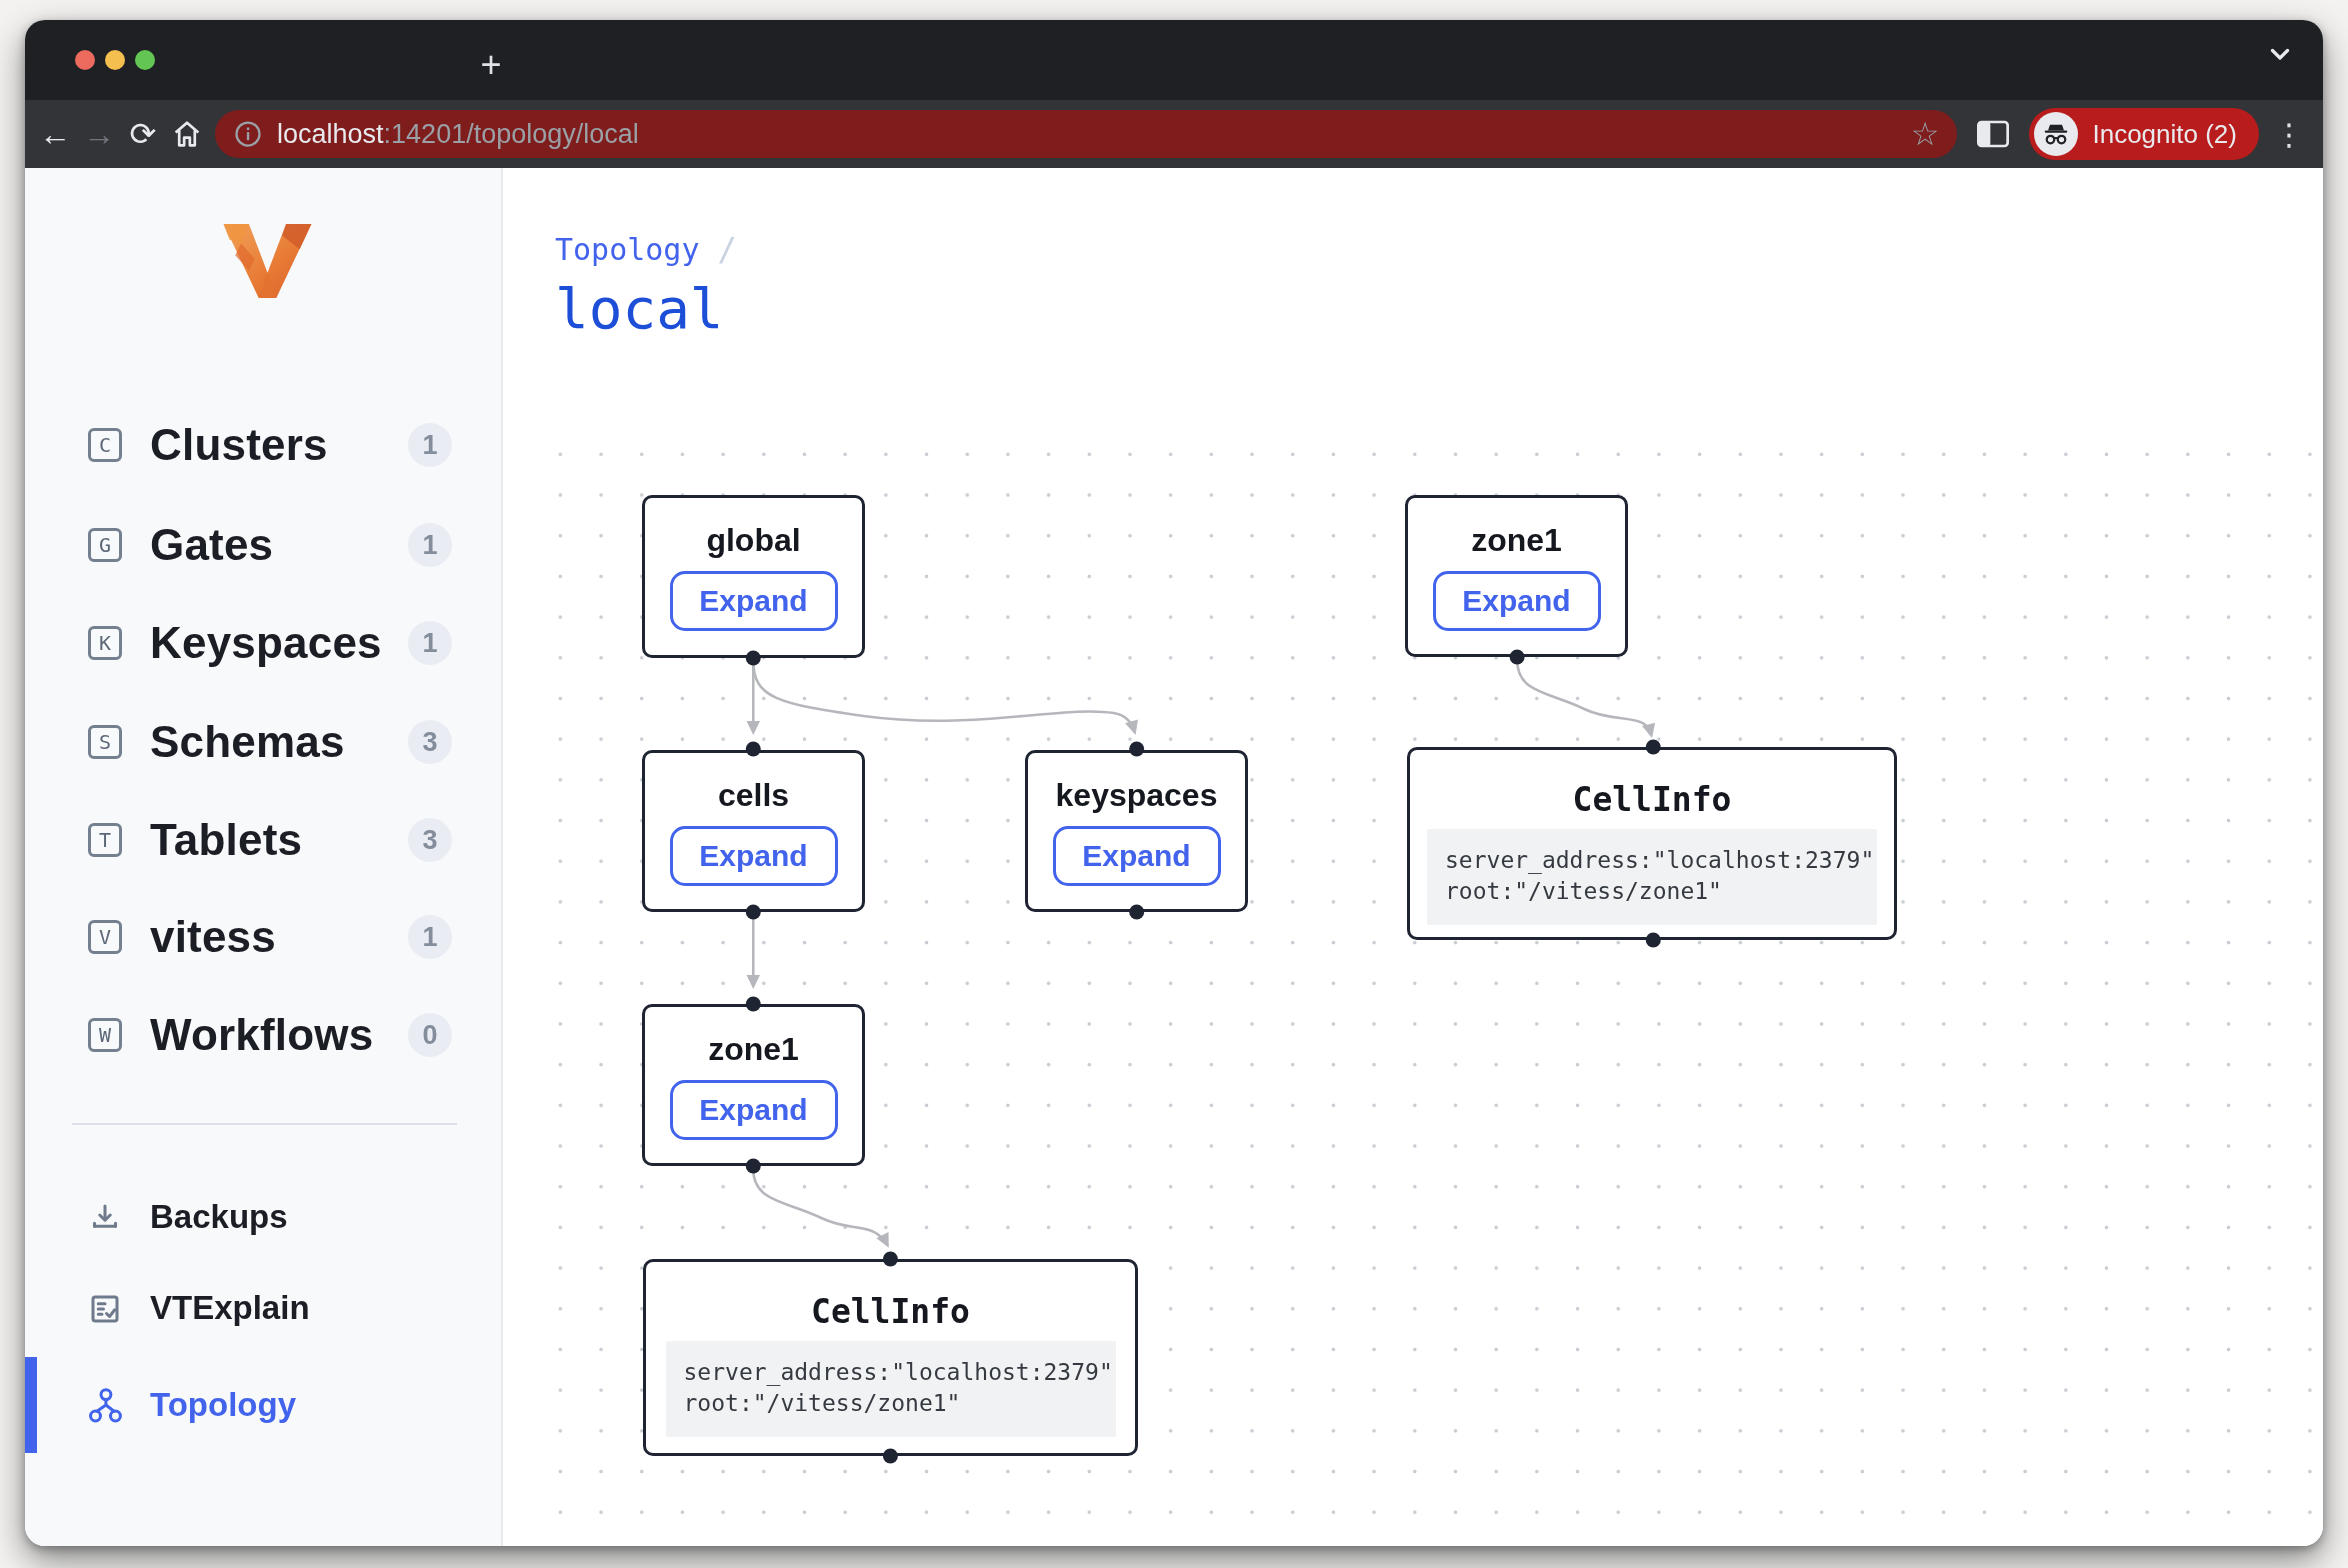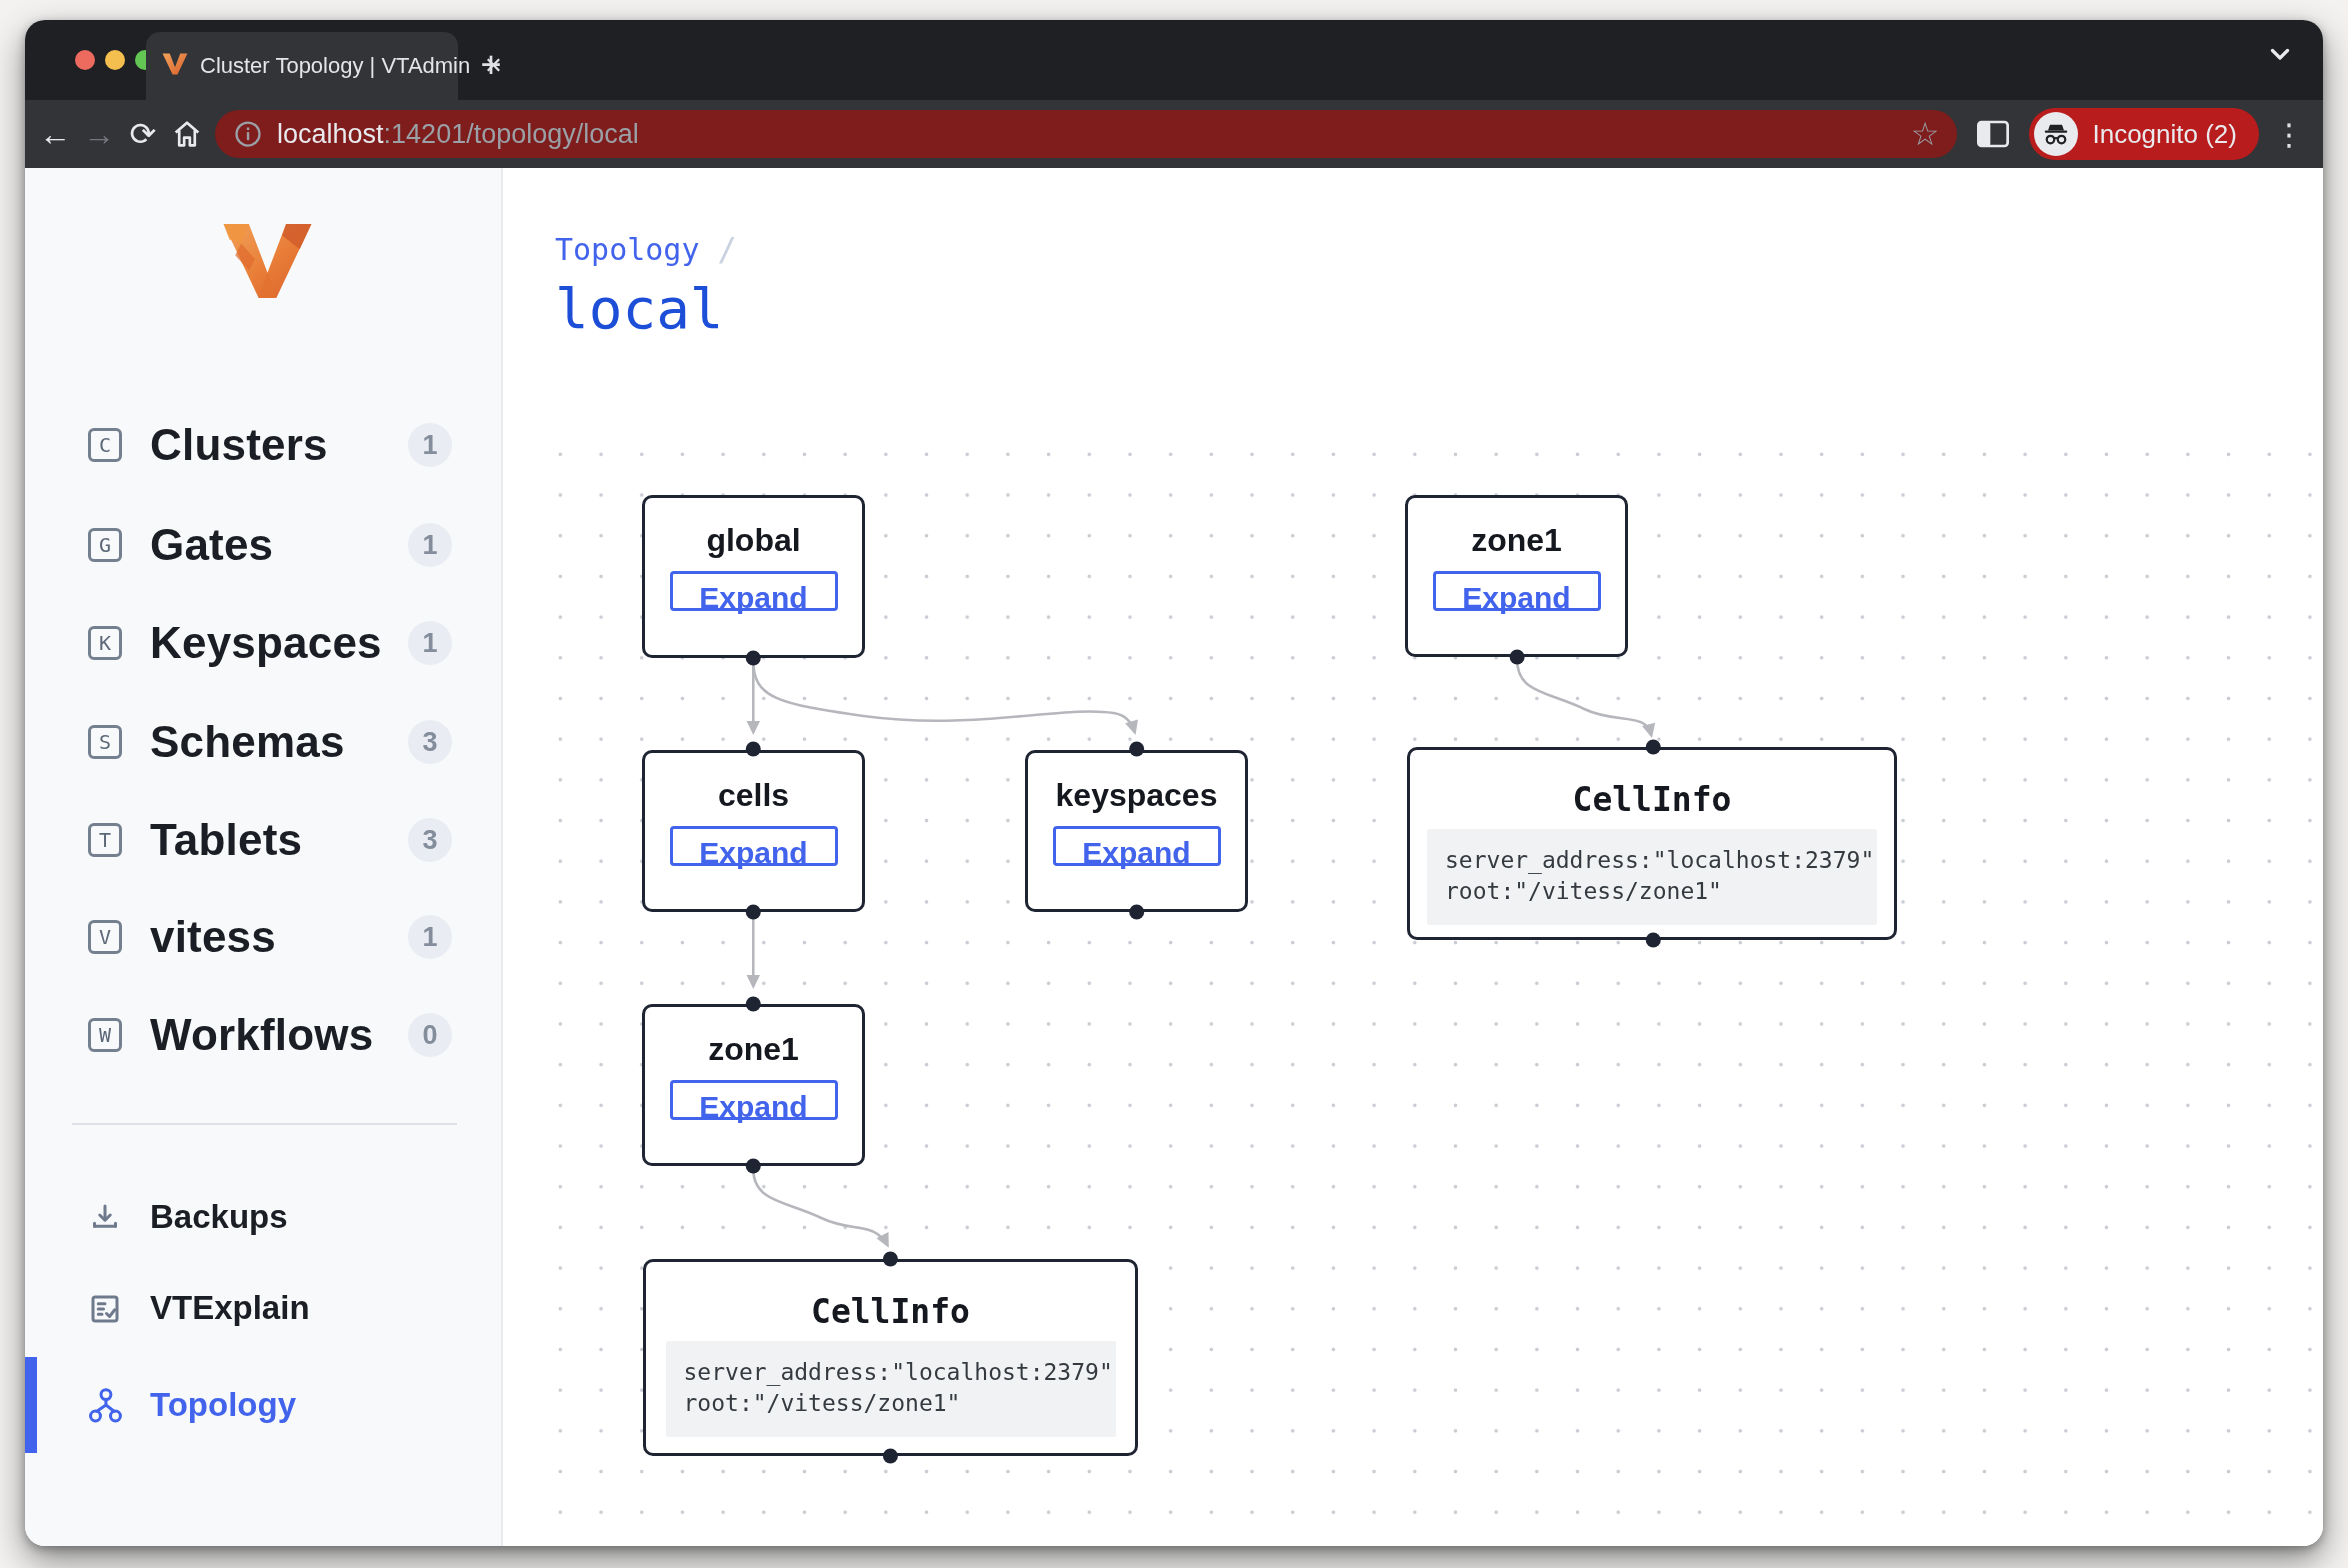--- a/index.html
+++ b/index.html
@@ -116,21 +116,21 @@
     font-weight:400; font-size:56px; color:#1d4ed8;
   }
 
   .node {
     position:absolute; background:#fff; border:3px solid #1f2433; border-radius:10px;
     display:flex; flex-direction:column; align-items:center;
   }
   .node-title { margin-top:24px; font-size:32px; font-weight:700; color:#15181e; }
   .node-title.mono { font-family:"DejaVu Sans Mono", monospace; font-size:33px; margin-top:30px; }
   .expand-btn {
-    margin-top:12px; width:168px; height:40px; border:3px solid #4263eb; border-radius:4px;
+    margin-top:12px; width:168px; height:60px; border:3px solid #4263eb; border-radius:15px;
     background:#fff; color:#4263eb; font-size:30px; font-weight:700;
     font-family:"Liberation Sans", sans-serif; cursor:pointer; line-height:48px; text-align:center;
   }
   .code-block {
     margin-top:10px; width:450px; height:96px; background:#f1f2f4; border-radius:2px;
     font-family:"DejaVu Sans Mono", monospace; font-size:23px; color:#343a40;
     padding:16px 18px; line-height:31px; white-space:nowrap; overflow:hidden;
   }
   .edges { position:absolute; left:0; top:0; width:100%; height:100%; pointer-events:none; }
 </style>
@@ -138,35 +138,20 @@
 <body>
 
 <div class="stage">
   <div class="window">
 
     <div class="tabstrip">
       <div class="traffic t-red"></div>
       <div class="traffic t-yellow"></div>
       <div class="traffic t-green"></div>
 
-      <div class="tab">
-        <span>
-          <svg width="26" height="24" viewBox="0 0 94 84">
-            <defs>
-                <linearGradient id="vg2" x1="0" y1="0" x2="1" y2="1">
-              <stop offset="0" stop-color="#f2a35b"></stop>
-                  <stop offset="1" stop-color="#d95f2b"></stop>
-            </linearGradient>
-              </defs>
-            <path d="M2,4 L28,4 L47,54 L66,4 L92,4 L56,80 L38,80 Z" fill="url(#vg2)"></path>
-          </svg>
-        </span>
-        <span class="tab-title">Cluster Topology | VTAdmin</span>
-        <span class="tab-close">✕</span>
-      </div>
 
       <div class="newtab">+</div>
 
       <div class="tab-chevron">
         <svg width="30" height="30" viewBox="0 0 24 24">
             <path d="M6 10 L12 16 L18 10" fill="none" stroke="#e8eaed" stroke-width="2.6" stroke-linecap="round" stroke-linejoin="round"></path>
           </svg>
       </div>
     </div>
 

